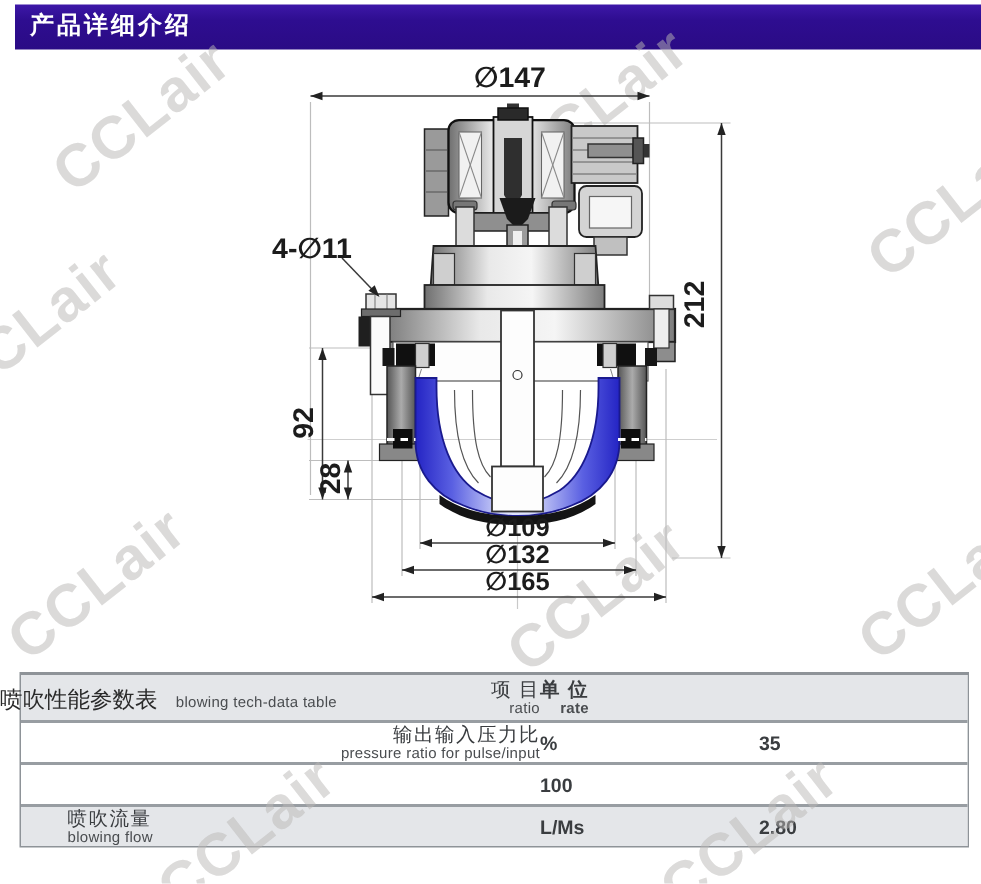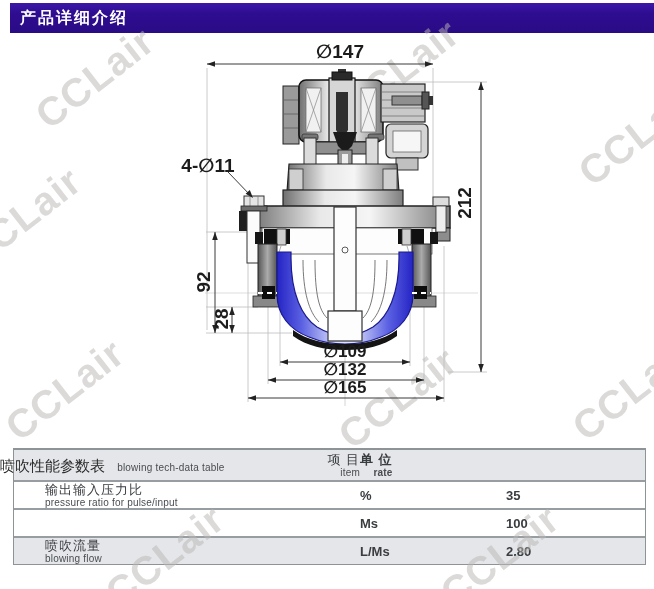--- a/index.html
+++ b/index.html
@@ -26,21 +26,21 @@
   
   .tbl-title{position:absolute;left:0;top:426px;width:100%;text-align:left;z-index:3;
              font-size:15px;color:#2a2a2a;margin-top:31px;}
   .tbl-title .en{margin-left:8px;}
 
   
   .datatable{position:absolute;left:13px;top:448px;width:631px;z-index:1;
              border:1px solid #8e9398;border-top:2px solid #8e9398;}
   .trow{display:grid;grid-template-columns:346px 146px auto;}
   .trow.head{background:rgba(226,228,231,.92);height:30px;text-align:right;}
-  .trow.odd {background:rgba(255,255,255,.55);height:26px;}
+  .trow.odd {background:rgba(255,255,255,.55);height:26px;text-align:right;}
   .trow.even{background:rgba(226,228,231,.92);height:26px;}
   .trow + .trow{border-top:2px solid #989da2;}
   .c1{padding-left:31px;display:flex;flex-direction:column;justify-content:center;}
   .c2,.c3{display:flex;align-items:center;font-size:13px;color:#3a3d40;font-weight:bold;}
   .zh{font-size:13px;color:#3a3d40;line-height:14px;letter-spacing:1px;}
   .en{font-size:10px;color:#4a4d50;line-height:11px;letter-spacing:.2px;}
 </style>
 </head>
 <body>
 
@@ -248,21 +248,21 @@
 
   <div class="tbl-title">
     <span class="zh-t">喷吹性能参数表</span>
     <span class="en">blowing tech-data table</span>
   </div>
 
   <div class="datatable">
     <div class="trow head">
       <div class="c1">
         <span class="zh">项  目</span>
-        <span class="en">item</span>
+        <span class="en">ratio</span>
       </div>
       <div class="c2">
         <div class="c1" style="padding-left:0">
           <span class="zh">单  位</span>
           <span class="en">rate</span>
         </div>
       </div>
     </div>
 
     <div class="trow odd">
@@ -275,23 +275,20 @@
         </div>
       <div class="c3">
           <span>35</span>
         </div>
     </div>
 
 
     <div class="trow odd">
       <div class="c1">
       </div>
-      <div class="c2">
-          <span>Ms</span>
-        </div>
       <div class="c3">
           <span>100</span>
         </div>
     </div>
 
     <div class="trow even">
       <div class="c1">
         <span class="zh">喷吹流量</span>
         <span class="en">blowing flow</span>
       </div>

